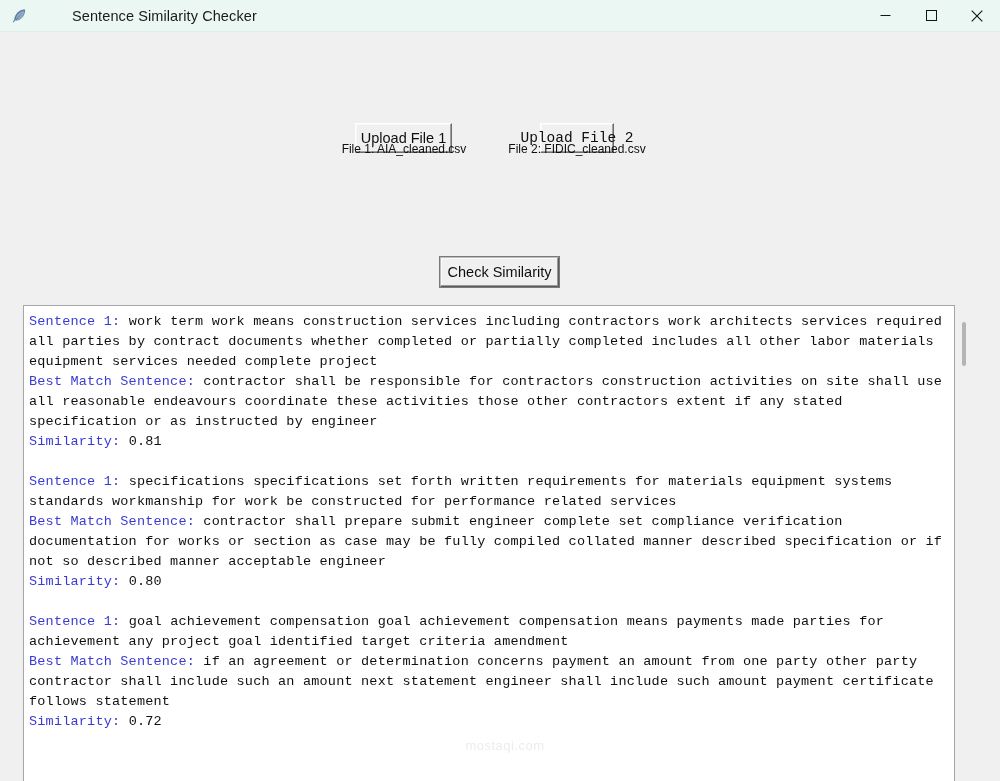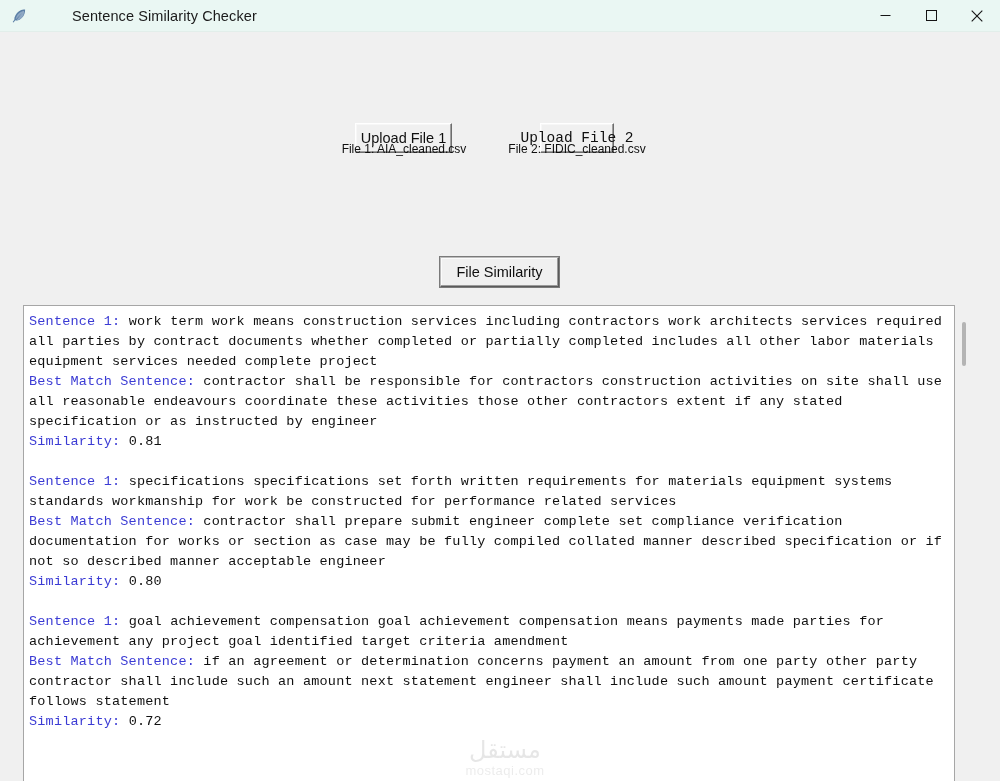--- a/index.html
+++ b/index.html
@@ -214,38 +214,37 @@
 
   <div class="tkbutton" id="btn-upload-2">
     <span>Upload File 2</span>
   </div>
 
   <div class="filelabel" id="file-1-label">File 1: AIA_cleaned.csv</div>
 
   <div class="filelabel" id="file-2-label">File 2: FIDIC_cleaned.csv</div>
 
   <div class="tkbutton default" id="btn-check">
-    <span>File Similarity</span>
+    <span>Check Similarity</span>
   </div>
 
   <div id="results-wrap">
     <div id="results-text"><div><span><span class="tag-label">Sentence 1:</span><span> work term work means construction services including contractors work architects services required all parties by contract documents whether completed or partially completed includes all other labor materials equipment services needed complete project</span>
 </span><span><span class="tag-label">Best Match Sentence:</span><span> contractor shall be responsible for contractors construction activities on site shall use all reasonable endeavours coordinate these activities those other contractors extent if any stated specification or as instructed by engineer</span>
 </span><span><span class="tag-label">Similarity:</span><span> 0.81</span>
 </span></div><div class="blank-line"></div><div><span><span class="tag-label">Sentence 1:</span><span> specifications specifications set forth written requirements for materials equipment systems standards workmanship for work be constructed for performance related services</span>
 </span><span><span class="tag-label">Best Match Sentence:</span><span> contractor shall prepare submit engineer complete set compliance verification documentation for works or section as case may be fully compiled collated manner described specification or if not so described manner acceptable engineer</span>
 </span><span><span class="tag-label">Similarity:</span><span> 0.80</span>
 </span></div><div class="blank-line"></div><div><span><span class="tag-label">Sentence 1:</span><span> goal achievement compensation goal achievement compensation means payments made parties for achievement any project goal identified target criteria amendment</span>
 </span><span><span class="tag-label">Best Match Sentence:</span><span> if an agreement or determination concerns payment an amount from one party other party contractor shall include such an amount next statement engineer shall include such amount payment certificate follows statement</span>
 </span><span><span class="tag-label">Similarity:</span><span> 0.72</span>
 </span></div><div class="blank-line"></div></div>
   </div>
 
   <div id="results-scrollbar">
     <div id="results-scrollbar-thumb"></div>
   </div>
 
   <div id="watermark">
-    <div id="watermark-arabic">مستقل</div>
     <div id="watermark-latin">mostaqi.com</div>
   </div>
 
 </div>
 
 </body></html>

